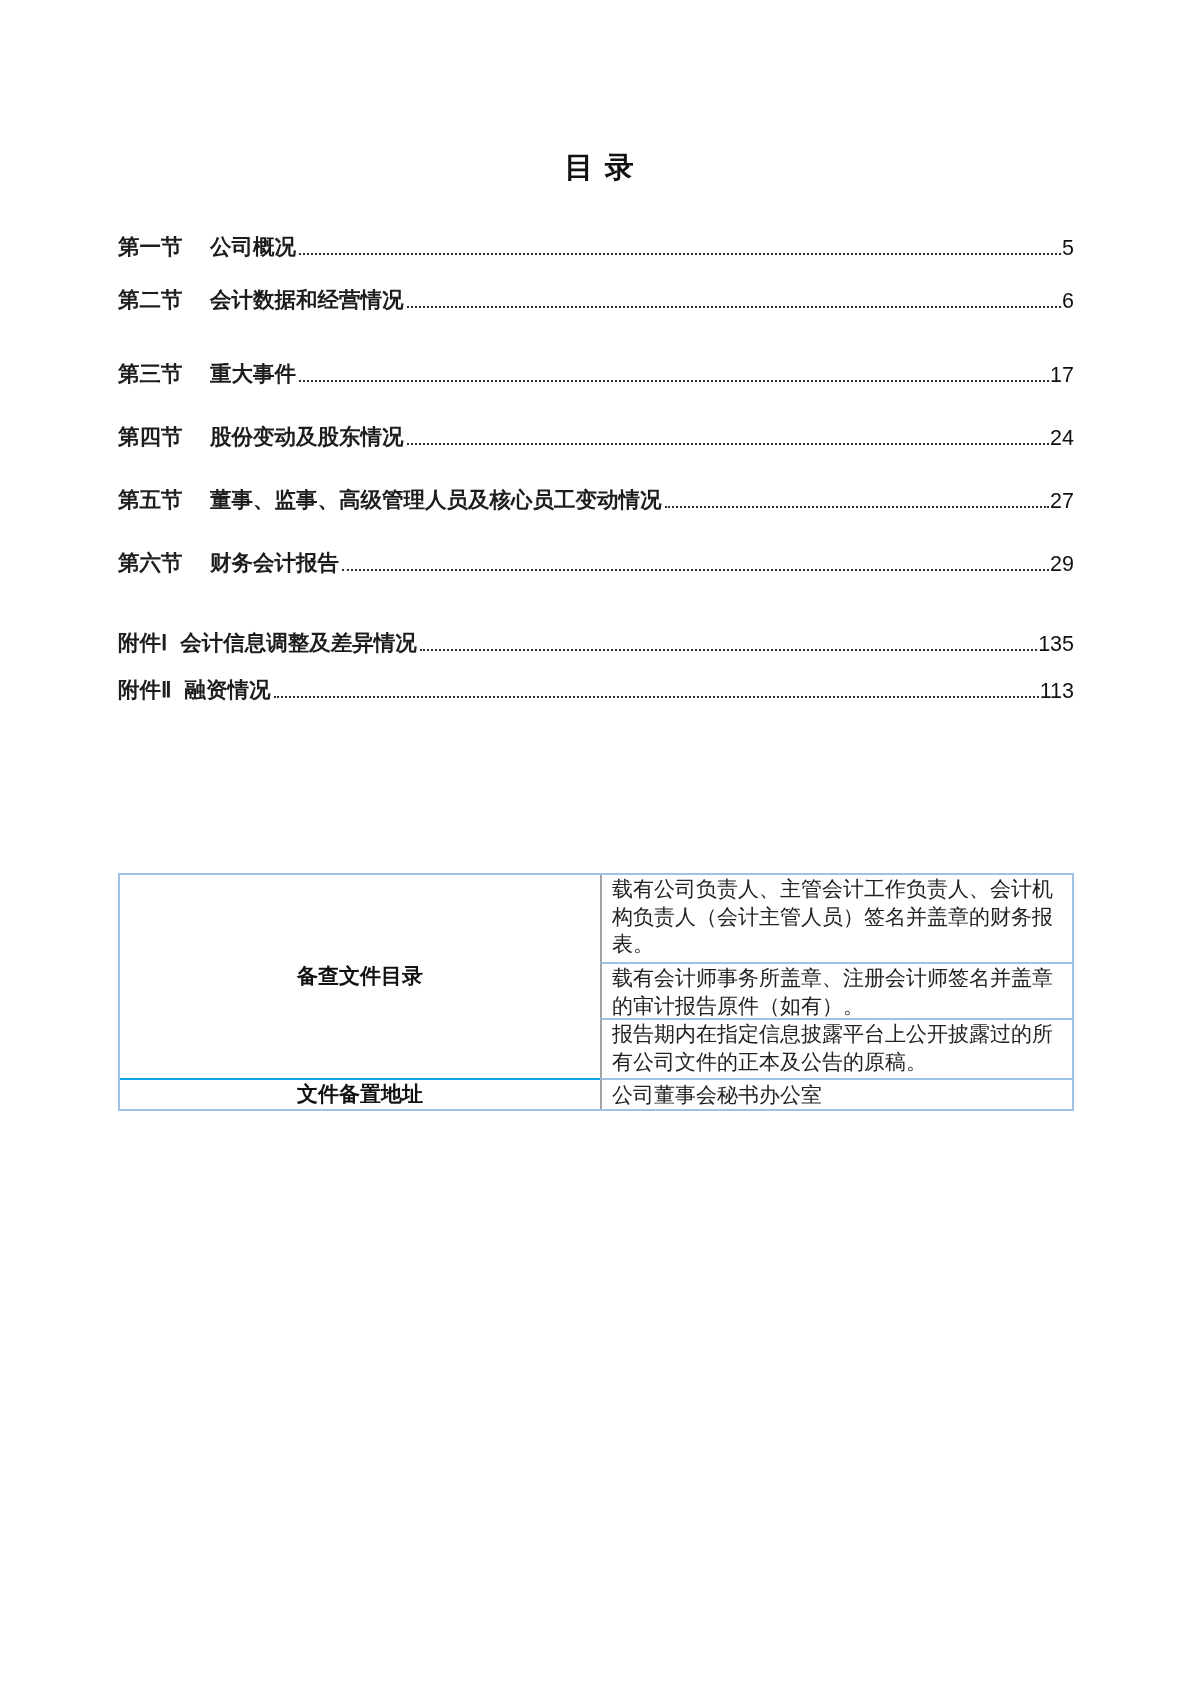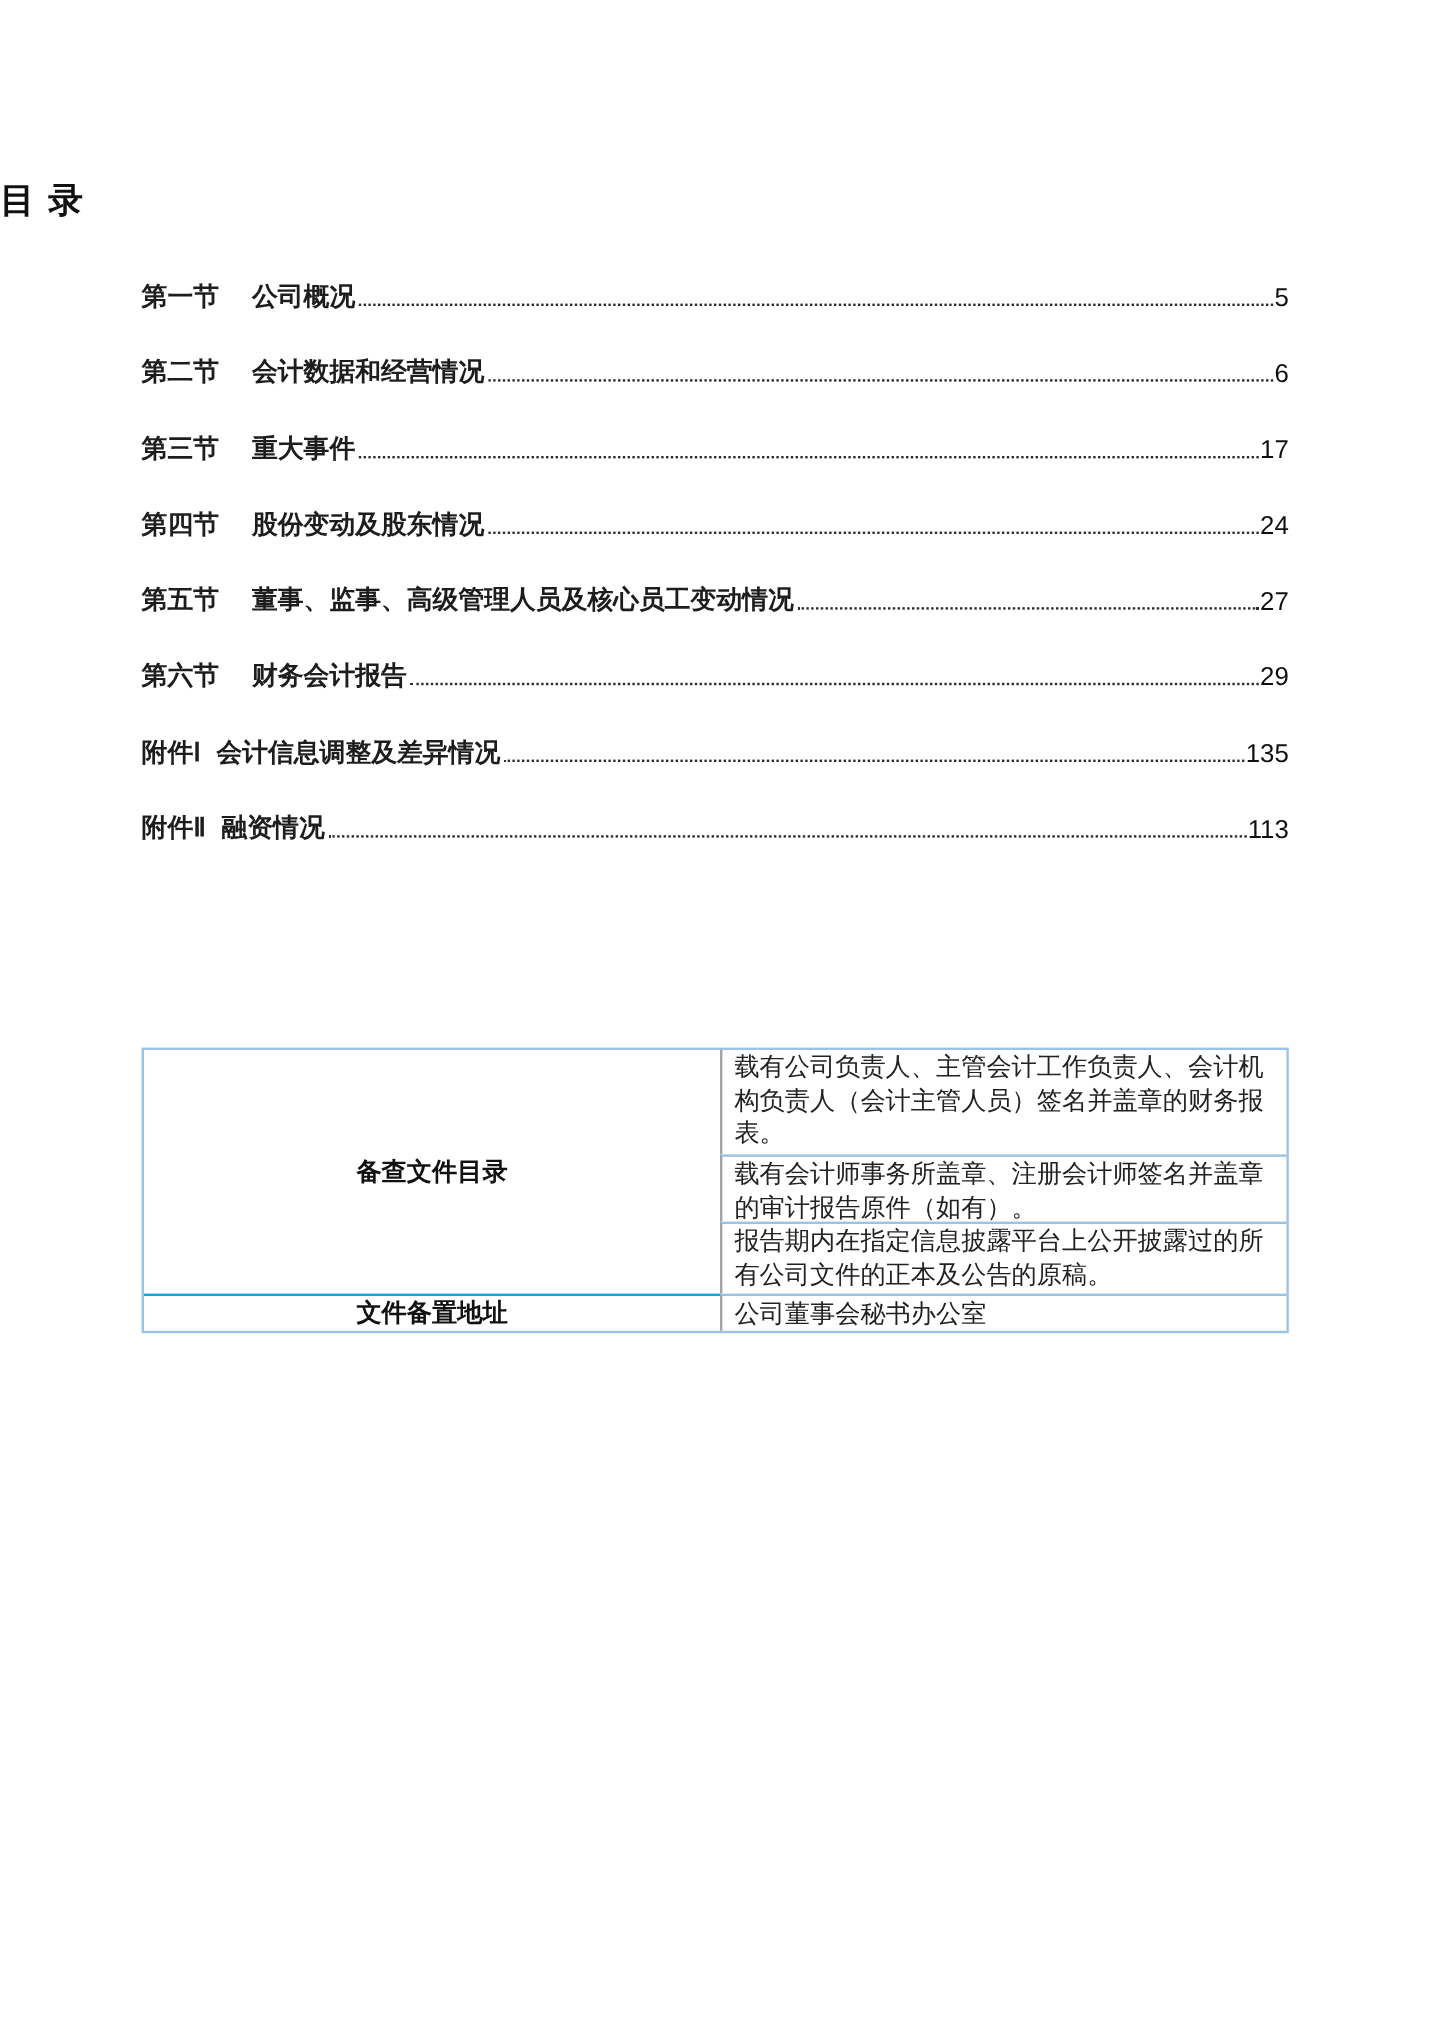--- a/index.html
+++ b/index.html
@@ -8,21 +8,21 @@
     width:1200px;height:1696px;
     margin:0 auto;
     background:#ffffff;
     font-family:"Liberation Serif", serif;
     color:#1d1d1d;
     overflow:hidden;
   }
   .doc-title{
     position:absolute;
     left:0;top:148px;width:1200px;
-    text-align:left;
+    text-align:center;
     font-size:29px;
     font-weight:bold;
     letter-spacing:2px;
     color:#111;
   }
   .toc{
     position:absolute;
     left:118px;top:230px;width:956px;height:510px;
   }
   .toc-entry{
@@ -46,22 +46,22 @@
     margin:0 1px 5px 3px;
   }
   .toc-entry .page-num{
     flex:0 0 auto;
     font-family:"Liberation Sans", sans-serif;
     font-weight:400;
     font-size:21.5px;
     line-height:1.05;
     color:#101010;
   }
-  .e0{top:0;}    .e1{top:63px;}  .e2{top:127px;} .e3{top:190px;}
-  .e4{top:253px;}.e5{top:316px;} .e6{top:380px;} .e7{top:443px;}
+  .e0{top:0;}    .e1{top:53px;}  .e2{top:127px;} .e3{top:190px;}
+  .e4{top:253px;}.e5{top:316px;} .e6{top:396px;} .e7{top:443px;}
 
   .doc-table{
     position:absolute;
     left:118px;top:873px;
     width:956px;
     display:grid;
     grid-template-columns:480px 1fr;
     grid-template-rows:87px 56px 60px 31px;
     border:2px solid #9CC2E5;
     box-sizing:border-box;

